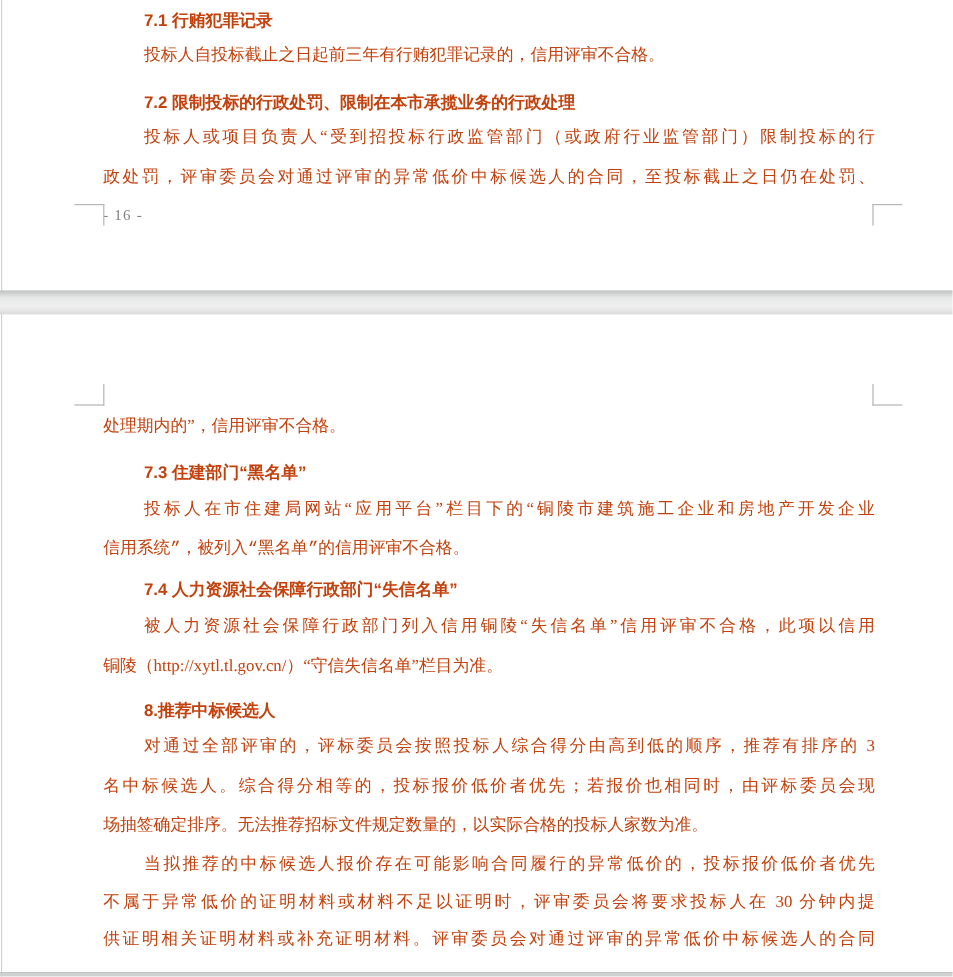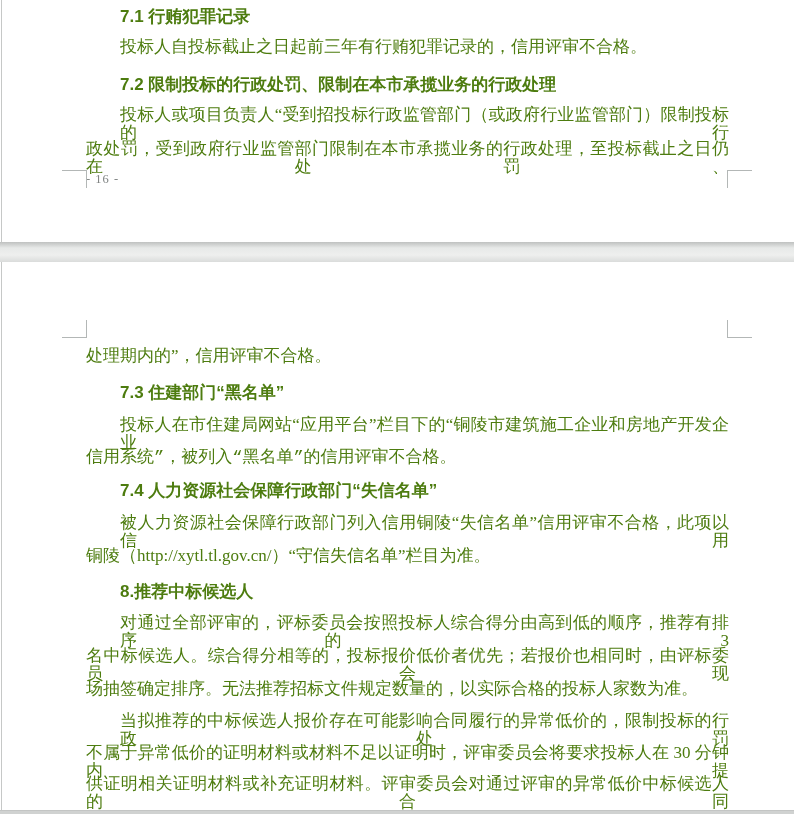--- a/index.html
+++ b/index.html
@@ -49,22 +49,22 @@
     text-align: left;
     font-size: 12.5px;
     letter-spacing: 1px;
     color: #7f8382;
     font-family: "Liberation Serif", serif;
   }
   
   .line {
     position: absolute;
     left: 84px;
-    color: #4d7c0f;
-    font-size: 17px;
+    color: #c2410c;
+    font-size: 14px;
     line-height: 18px;
     white-space: pre;
     z-index: 5;
     font-family: "Liberation Serif", serif;
   }
   .line.indent { left: 118px; }
   .line.heading {
     font-weight: bold;
     font-family: "Liberation Sans", sans-serif;
   }
@@ -94,42 +94,42 @@
 
   <div class="page" id="page-1">
     <div class="crop-mark bl"></div>
     <div class="crop-mark br"></div>
     <div id="page-number">- 16 -</div>
     <div id="page1-lines">
         <div class="line heading indent" style="top: 8px;">7.1 行贿犯罪记录</div>
         <div class="line body indent" style="top: 38px; text-align: center;">投标人自投标截止之日起前三年有行贿犯罪记录的，信用评审不合格。</div>
         <div class="line heading indent" style="top: 76px;">7.2 限制投标的行政处罚、限制在本市承揽业务的行政处理</div>
         <div class="line body indent fill" style="top: 106px;">投标人或项目负责人“受到招投标行政监管部门（或政府行业监管部门）限制投标的行</div>
-        <div class="line body fill" style="top: 140px;">政处罚，受到政府行业监管部门限制在本市承揽业务的行政处理，至投标截止之日仍在处罚、</div>
+        <div class="line body fill" style="top: 140px;">政处罚，评审委员会对通过评审的异常低价中标候选人的合同，至投标截止之日仍在处罚、</div>
       </div>
   </div>
 
   <div id="page-gap"></div>
 
   <div class="page" id="page-2">
     <div class="crop-mark tl"></div>
     <div class="crop-mark tr"></div>
     <div id="page2-lines">
         <div class="line body" style="top: 95px;">处理期内的”，信用评审不合格。</div>
         <div class="line heading indent" style="top: 132px; text-align: right;">7.3 住建部门“黑名单”</div>
         <div class="line body indent fill" style="top: 164px;">投标人在市住建局网站“应用平台”栏目下的“铜陵市建筑施工企业和房地产开发企业</div>
         <div class="line body" style="top: 197px; font-family: Liberation Mono, monospace;">信用系统”，被列入“黑名单”的信用评审不合格。</div>
         <div class="line heading indent" style="top: 230px;">7.4 人力资源社会保障行政部门“失信名单”</div>
         <div class="line body indent fill" style="top: 262px;">被人力资源社会保障行政部门列入信用铜陵“失信名单”信用评审不合格，此项以信用</div>
         <div class="line body" style="top: 295px;">铜陵（http://xytl.tl.gov.cn/）“守信失信名单”栏目为准。</div>
         <div class="line heading indent" style="top: 331px;">8.推荐中标候选人</div>
         <div class="line body indent fill" style="top: 362px;">对通过全部评审的，评标委员会按照投标人综合得分由高到低的顺序，推荐有排序的 3</div>
         <div class="line body fill" style="top: 395px;">名中标候选人。综合得分相等的，投标报价低价者优先；若报价也相同时，由评标委员会现</div>
         <div class="line body" style="top: 428px;">场抽签确定排序。无法推荐招标文件规定数量的，以实际合格的投标人家数为准。</div>
-        <div class="line body indent fill" style="top: 460px;">当拟推荐的中标候选人报价存在可能影响合同履行的异常低价的，限制投标的行政处罚</div>
+        <div class="line body indent fill" style="top: 460px;">当拟推荐的中标候选人报价存在可能影响合同履行的异常低价的，投标报价低价者优先</div>
         <div class="line body fill" style="top: 492px;">不属于异常低价的证明材料或材料不足以证明时，评审委员会将要求投标人在 30 分钟内提</div>
         <div class="line body fill" style="top: 523px;">供证明相关证明材料或补充证明材料。评审委员会对通过评审的异常低价中标候选人的合同</div>
       </div>
   </div>
 
   <div id="viewport-bottom-edge"></div>
 
 </div>
 
 </body></html>

